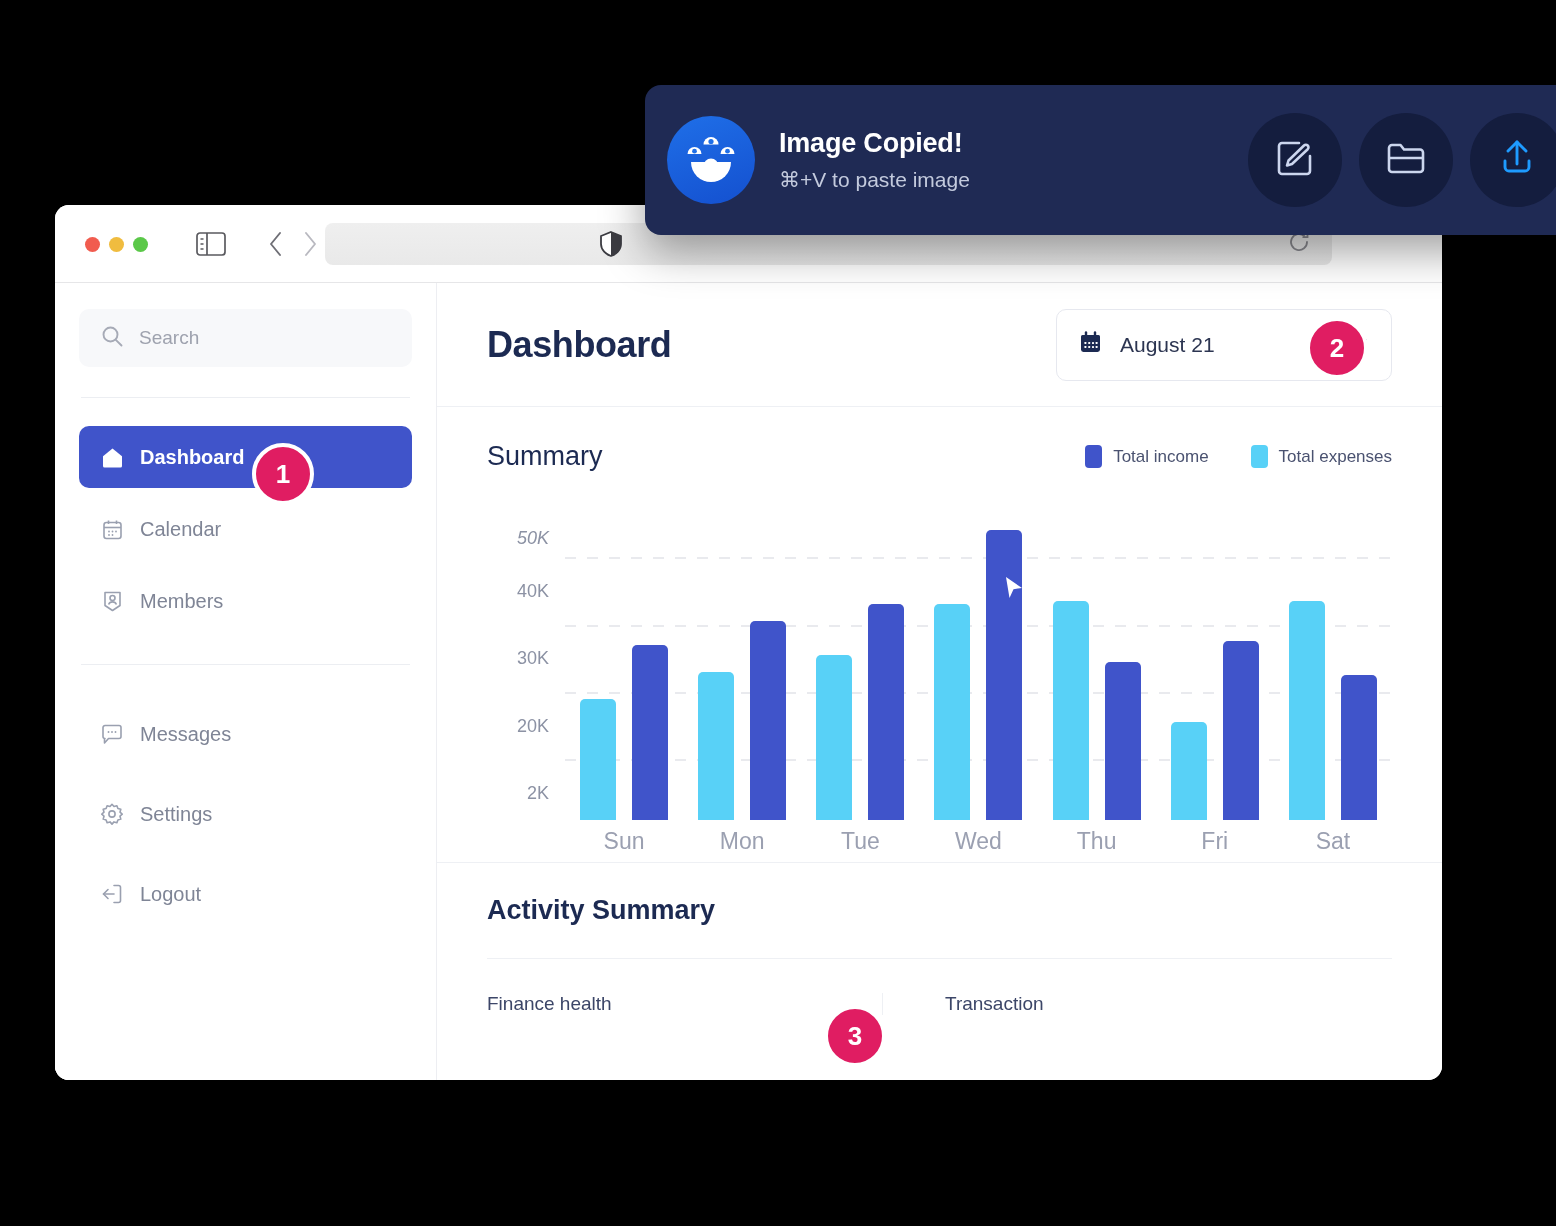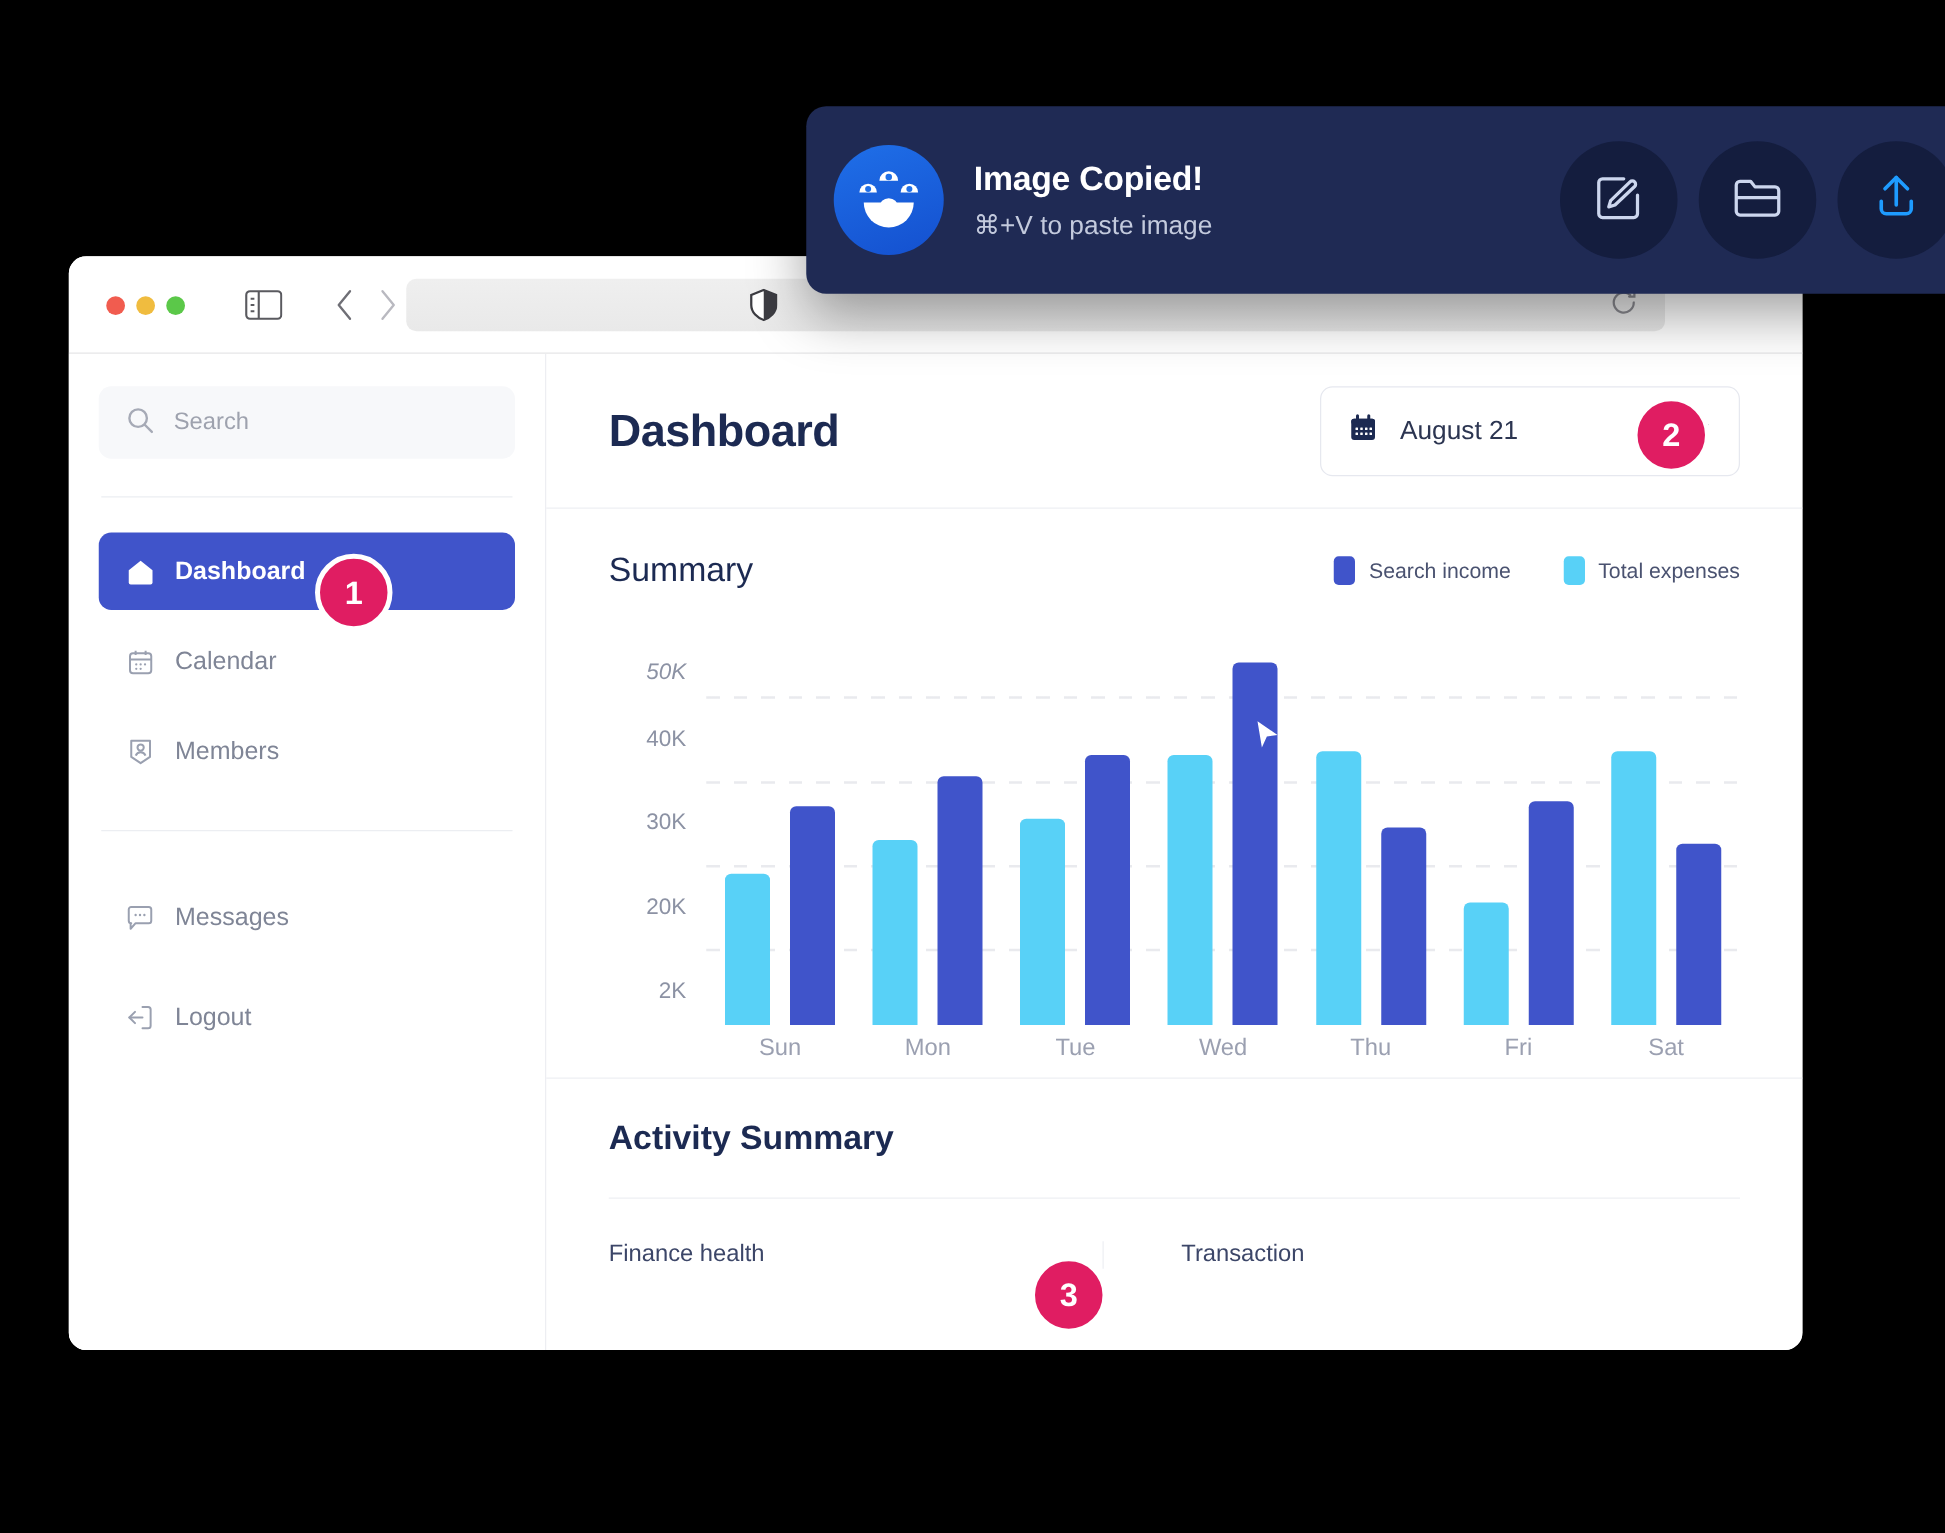--- a/index.html
+++ b/index.html
@@ -162,21 +162,21 @@
     display: flex; align-items: flex-end; justify-content: space-around;
   }
   .group { display: flex; align-items: flex-end; gap: 16px; }
   .bar { width: 36px; border-radius: 5px 5px 0 0; position: relative; }
   .bar.inc { background: #4054ca; }
   .bar.exp { background: #58d1f7; }
   .xlabels {
     position: absolute; left: 78px; right: 0; top: 318px;
     display: flex; justify-content: space-around;
   }
-  .xlabel { font-size: 19px; color: #9ba0b1; width: 88px; text-align: center; }
+  .xlabel { font-size: 23px; color: #9ba0b1; width: 88px; text-align: center; }
 
   .cursor-arrow {
     position: absolute; left: 50%; top: 46px;
     transform: translateX(-45%);
     width: 0; height: 0;
     pointer-events: none;
   }
 
   
   .activity { padding: 0 50px; }
@@ -357,20 +357,29 @@
               <svg width="22" height="21" viewBox="0 0 22 21" fill="none" stroke="#9aa0b0" stroke-width="1.6" stroke-linejoin="round">
                 <path d="M2 3.5 a2 2 0 0 1 2-2 h14 a2 2 0 0 1 2 2 v9 a2 2 0 0 1-2 2 H7.5 L3.5 19 v-4.5 H4 a2 2 0 0 1-2-2 Z"></path>
                 <circle cx="7.5" cy="8" r="0.95" fill="#9aa0b0" stroke="none"></circle>
                 <circle cx="11" cy="8" r="0.95" fill="#9aa0b0" stroke="none"></circle>
                 <circle cx="14.5" cy="8" r="0.95" fill="#9aa0b0" stroke="none"></circle>
               </svg>
             </span>
             <span>Messages</span>
           </div>
 
+          <div class="nav-item">
+            <span class="ni-icon">
+              <svg width="22" height="22" viewBox="0 0 22 22" fill="none" stroke="#9aa0b0" stroke-width="1.6" stroke-linejoin="round">
+                <circle cx="11" cy="11" r="3.1"></circle>
+                <path d="M11 1.3 l2 2.2 2.9-0.8 1 2.8 2.9 0.8 -0.8 2.9 2.2 2 -2.2 2 0.8 2.9 -2.9 0.8 -1 2.8 -2.9-0.8 -2 2.2 -2-2.2 -2.9 0.8 -1-2.8 -2.9-0.8 0.8-2.9 -2.2-2 2.2-2 -0.8-2.9 2.9-0.8 1-2.8 2.9 0.8 Z"></path>
+              </svg>
+            </span>
+            <span>Settings</span>
+          </div>
 
           <div class="nav-item">
             <span class="ni-icon">
               <svg width="22" height="22" viewBox="0 0 22 22" fill="none" stroke="#9aa0b0" stroke-width="1.6" stroke-linecap="round" stroke-linejoin="round">
                 <path d="M13 2.5 h4.5 a2 2 0 0 1 2 2 v13 a2 2 0 0 1-2 2 H13"></path>
                 <polyline points="7,6.5 2.5,11 7,15.5"></polyline>
                 <line x1="2.5" y1="11" x2="13" y2="11"></line>
               </svg>
             </span>
             <span>Logout</span>
@@ -405,21 +414,21 @@
             <span class="caret"></span>
           </div>
         </div>
 
         <div class="chart-card">
           <div class="chart-head">
             <div class="chart-title">Summary</div>
             <div class="legend">
               <div class="legend-item">
                 <span class="swatch" style="background:#4054ca"></span>
-                <span>Search income</span>
+                <span>Total income</span>
               </div>
               <div class="legend-item">
                 <span class="swatch" style="background:#58d1f7"></span>
                 <span>Total expenses</span>
               </div>
             </div>
           </div>
 
           <div class="plot-wrap">
             <div class="ylabels" id="ylabels">

